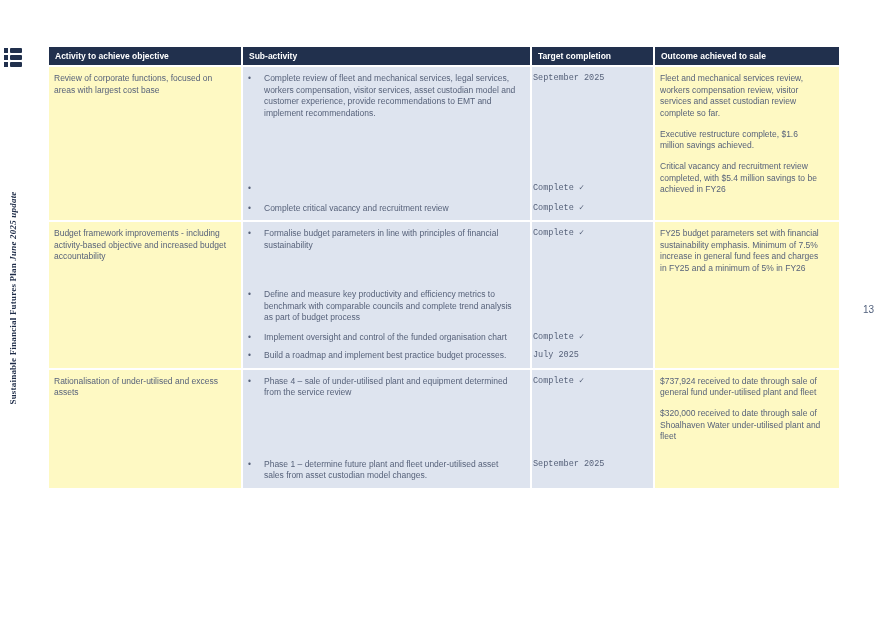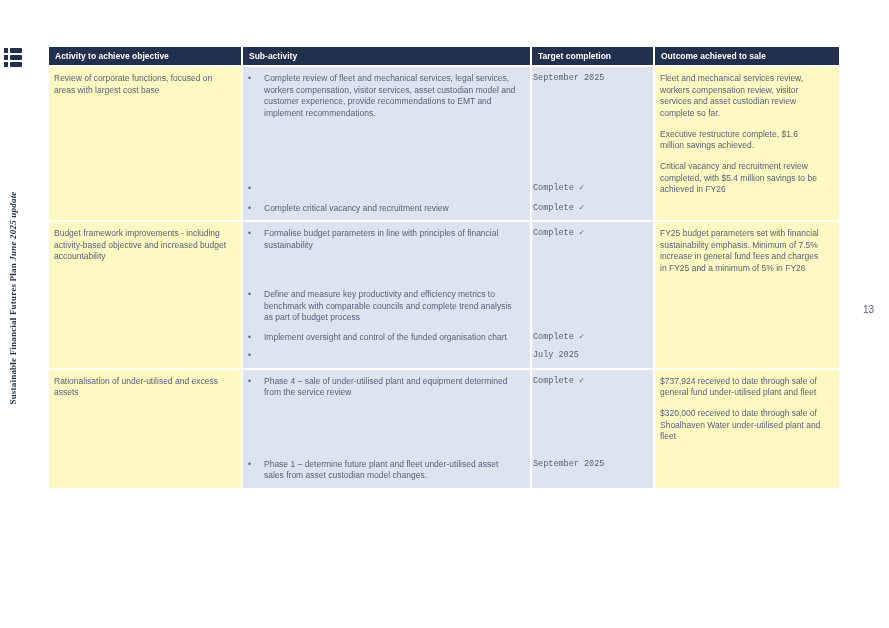--- a/index.html
+++ b/index.html
@@ -134,20 +134,21 @@
         <div class="pair mt-8">
           <div class="sub">
               <span class="bullet">•</span>
               <span class="txt">Implement oversight and control of the funded organisation chart</span>
             </div>
           <div class="target">Complete ✓</div>
         </div>
         <div class="pair mt-7">
           <div class="sub">
               <span class="bullet">•</span>
+              <span class="txt">Build a roadmap and implement best practice budget processes.</span>
             </div>
           <div class="target">July 2025</div>
         </div>
       </div>
       <div class="cell ocell">
         <p>FY25 budget parameters set with financial sustainability emphasis. Minimum of 7.5% increase in general fund fees and charges in FY25 and a minimum of 5% in FY26</p>
       </div>
     </div>
 
     <div class="trow">

